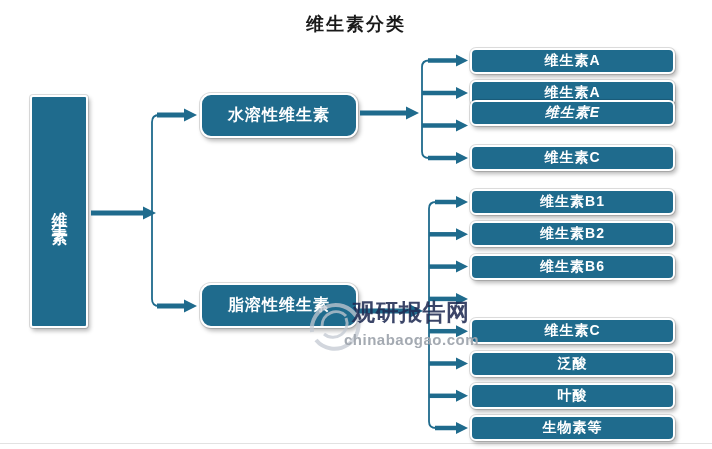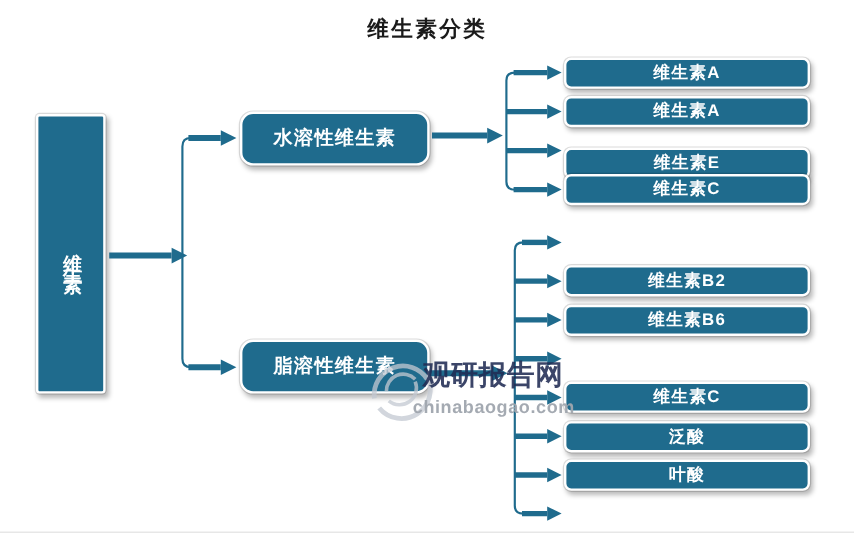--- a/index.html
+++ b/index.html
@@ -17,21 +17,21 @@
     box-shadow:0 0 0 1px rgba(0,0,0,0.13), 2px 3px 4px rgba(0,0,0,0.28);
     display:flex;align-items:center;justify-content:center;z-index:2;
     text-align:center;
   }
   .root-node{left:30px;top:95px;width:58px;height:233px;border-radius:3px;font-size:16px;}
   .vtext{writing-mode:vertical-rl;text-orientation:upright;letter-spacing:9px;}
   .cat-node{left:200px;width:158px;height:45px;border-radius:11px;font-size:16px;letter-spacing:1px;}
   .cat-0{top:93px;}
   .cat-1{top:283px;}
   .leaf-node{left:470px;width:205px;height:26px;border-radius:6px;font-size:14px;letter-spacing:1px;text-align:center;}
-  .g1-0{top:47.5px;} .g1-1{top:80px;} .g1-2{top:123px;} .g1-3{top:145px;}
+  .g1-0{top:47.5px;} .g1-1{top:80px;} .g1-2{top:100px;font-style:italic;} .g1-3{top:145px;}
   .g2-0{top:189px;} .g2-1{top:221.3px;} .g2-2{top:253.6px;} .g2-3{top:285.9px;}
   .g2-4{top:318.2px;} .g2-5{top:350.5px;} .g2-6{top:382.8px;} .g2-7{top:415px;}
   .connectors{position:absolute;left:0;top:0;z-index:3;pointer-events:none;}
   .connectors line,.connectors path{stroke:var(--accent);fill:none;}
   .connectors polygon{fill:var(--accent);stroke:none;}
   .thick{stroke-width:5px;}
   .mid{stroke-width:4.5px;}
   .thin{stroke-width:1.8px;}
   .watermark{position:absolute;z-index:5;pointer-events:none;}
   .wm-logo{left:306px;top:292px;width:58px;height:60px;opacity:0.75;}
@@ -69,34 +69,40 @@
   <div class="node leaf-node g1-1">
     <span>维生素A</span>
   </div>
   <div class="node leaf-node g1-2">
     <span>维生素E</span>
   </div>
   <div class="node leaf-node g1-3">
     <span>维生素C</span>
   </div>
 
+  <div class="node leaf-node g2-0">
+    <span>维生素B1</span>
+  </div>
   <div class="node leaf-node g2-1">
     <span>维生素B2</span>
   </div>
   <div class="node leaf-node g2-2">
     <span>维生素B6</span>
   </div>
   <div class="node leaf-node g2-4">
     <span>维生素C</span>
   </div>
   <div class="node leaf-node g2-5">
     <span>泛酸</span>
   </div>
   <div class="node leaf-node g2-6">
     <span>叶酸</span>
+  </div>
+  <div class="node leaf-node g2-7">
+    <span>生物素等</span>
   </div>
 
   <svg class="connectors" width="712" height="449" viewBox="0 0 712 449">
 
     <g>
       <line class="thick" x1="91" y1="213" x2="143" y2="213"></line>
       <polygon points="143,206.5 156,213 143,219.5"></polygon>
       <path class="thin" d="M159,115 Q152,115 152,122 L152,299 Q152,306 159,306"></path>
       <line class="thick" x1="157" y1="115" x2="184" y2="115"></line>
       <polygon points="184,108.5 197,115 184,121.5"></polygon>

